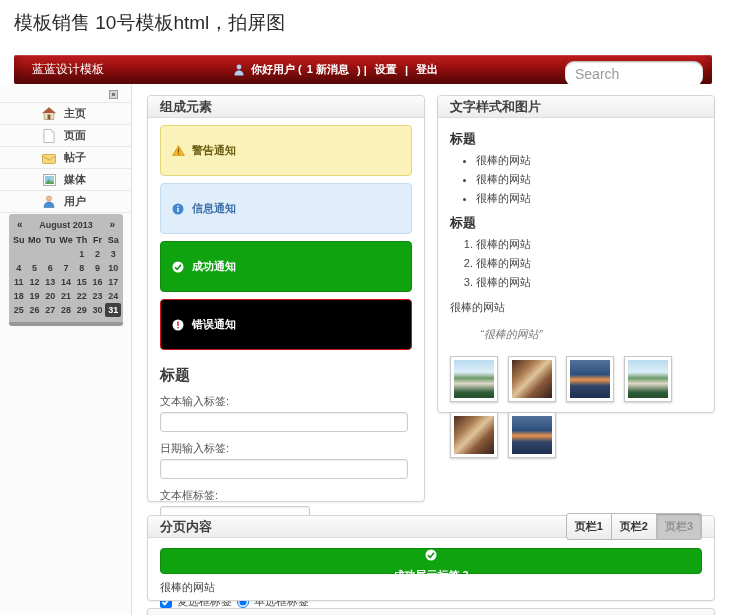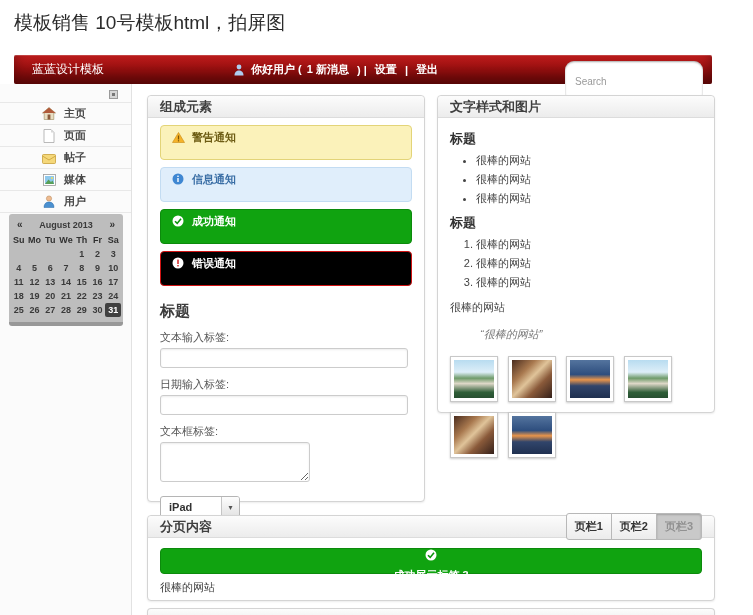--- a/index.html
+++ b/index.html
@@ -11,21 +11,21 @@
 
   
   .topbar{position:absolute;left:14px;top:55px;width:698px;height:29px;border-radius:2px;
           background:linear-gradient(180deg,#c11d1d 0%,#9c1010 45%,#760a0a 100%);
           box-shadow:inset 0 1px 0 rgba(255,255,255,.18), inset 0 -8px 14px rgba(40,0,0,.45);}
   .brand{position:absolute;left:18px;top:0;height:43px;line-height:29px;color:#fff;font-size:12px;}
   .usernav{position:absolute;left:218px;top:0;height:29px;display:flex;align-items:center;gap:5px;
            color:#fff;font-size:11px;font-weight:bold;white-space:pre;}
   .usernav a{color:#fff;text-decoration:none;}
   .search{position:absolute;right:9px;top:6px;width:118px;height:17px;border:none;border-radius:9px;
-          background:#fff;padding:12px 10px;font-size:10px;color:#333;outline:none;
+          background:#fff;padding:4px 10px;font-size:14px;color:#333;outline:none;
           box-shadow:inset 0 1px 2px rgba(0,0,0,.35);
           font-family:"Liberation Sans","DejaVu Sans",sans-serif;}
   .search::placeholder{color:#9a9a9a;}
 
   
   .sidebar{position:absolute;left:0;top:84px;width:131px;height:531px;background:#fbfbfb;
            border-right:1px solid #e2e2e2;}
   .collapse-btn{position:absolute;right:13px;top:6px;width:9px;height:9px;background:#d6d6d6;
                 border:1px solid #9a9a9a;box-sizing:border-box;cursor:pointer;}
   .collapse-btn::after{content:"";position:absolute;left:2px;top:2px;width:3px;height:3px;background:#777;}
@@ -54,22 +54,22 @@
                 background:linear-gradient(#fcfcfc,#ececec);border-radius:4px 4px 0 0;
                 font-size:13px;font-weight:bold;color:#3f3f3f;display:flex;align-items:center;
                 justify-content:space-between;}
   .panel-components{left:147px;top:95px;width:278px;height:407px;}
   .panel-text{left:437px;top:95px;width:278px;height:318px;}
   .panel-tabs{left:147px;top:515px;width:568px;height:86px;}
   .panel-stub{left:147px;top:608px;width:568px;height:10px;border-bottom:none;
               border-radius:4px 4px 0 0;background:linear-gradient(#fcfcfc,#f2f2f2);}
 
   
-  .alert{margin:7px 12px;height:25px;border-radius:4px;display:flex;align-items:flex-start;gap:7px;
-         padding:4px 10px;font-size:11px;font-weight:bold;}
+  .alert{margin:7px 12px;height:25px;border-radius:4px;display:flex;align-items:center;gap:7px;
+         padding:12px 10px;font-size:11px;font-weight:bold;}
   .alert:first-of-type{margin-top:13px;}
   .alert-warning{background:#fbf2ba;border:1px solid #e3d478;color:#6e5d14;}
   .alert-info{background:#e0eefb;border:1px solid #c3dcf2;color:#3a6ea5;}
   .alert-success{background:#10a310;border:1px solid #0c8a0c;color:#fff;}
   .alert-error{background:#000000;border:1px solid #d01313;color:#fff;}
 
   
   .form-heading{font-size:15px;font-weight:bold;color:#3c3c3c;margin:16px 12px 2px;}
   .field-label{display:block;font-size:11px;color:#555;margin:9px 12px 3px;}
   .text-input{display:block;margin:0 12px;width:248px;height:20px;border:1px solid #ccc;border-radius:3px;

